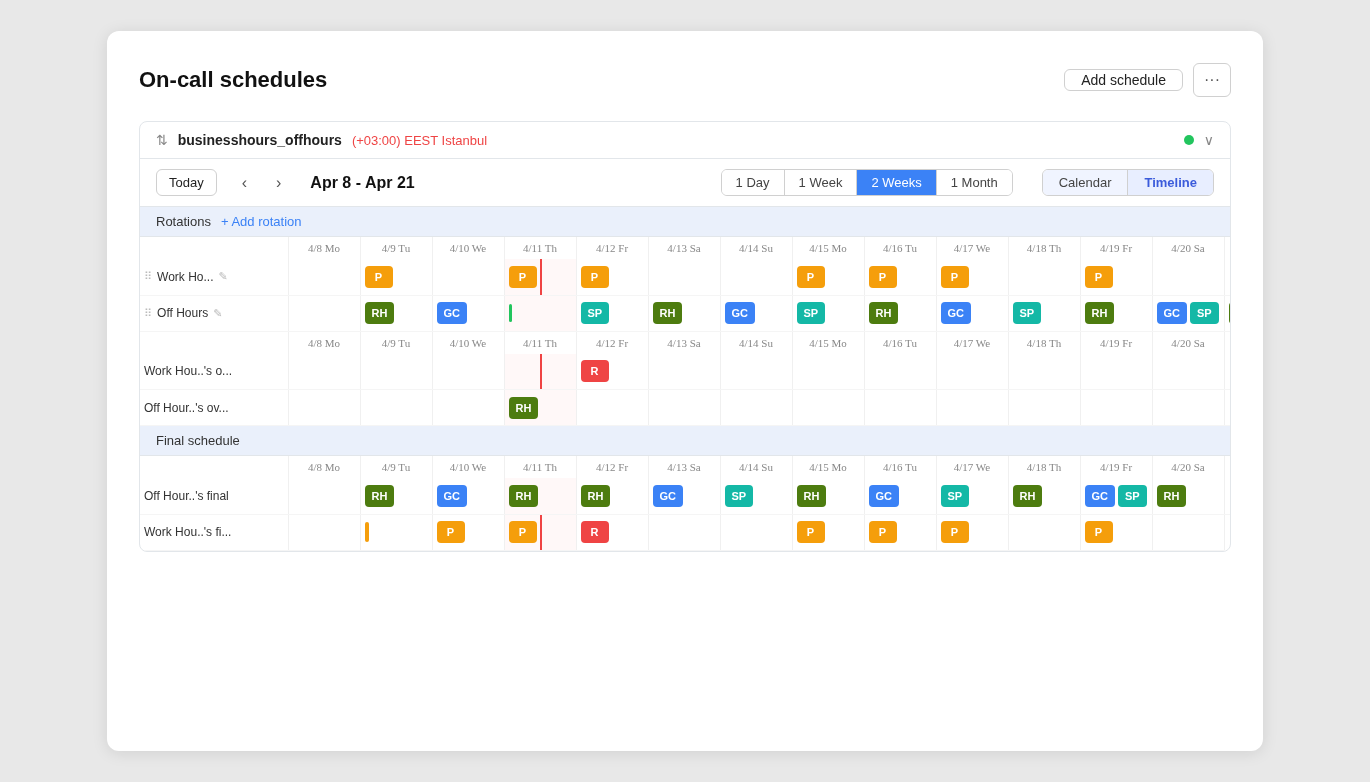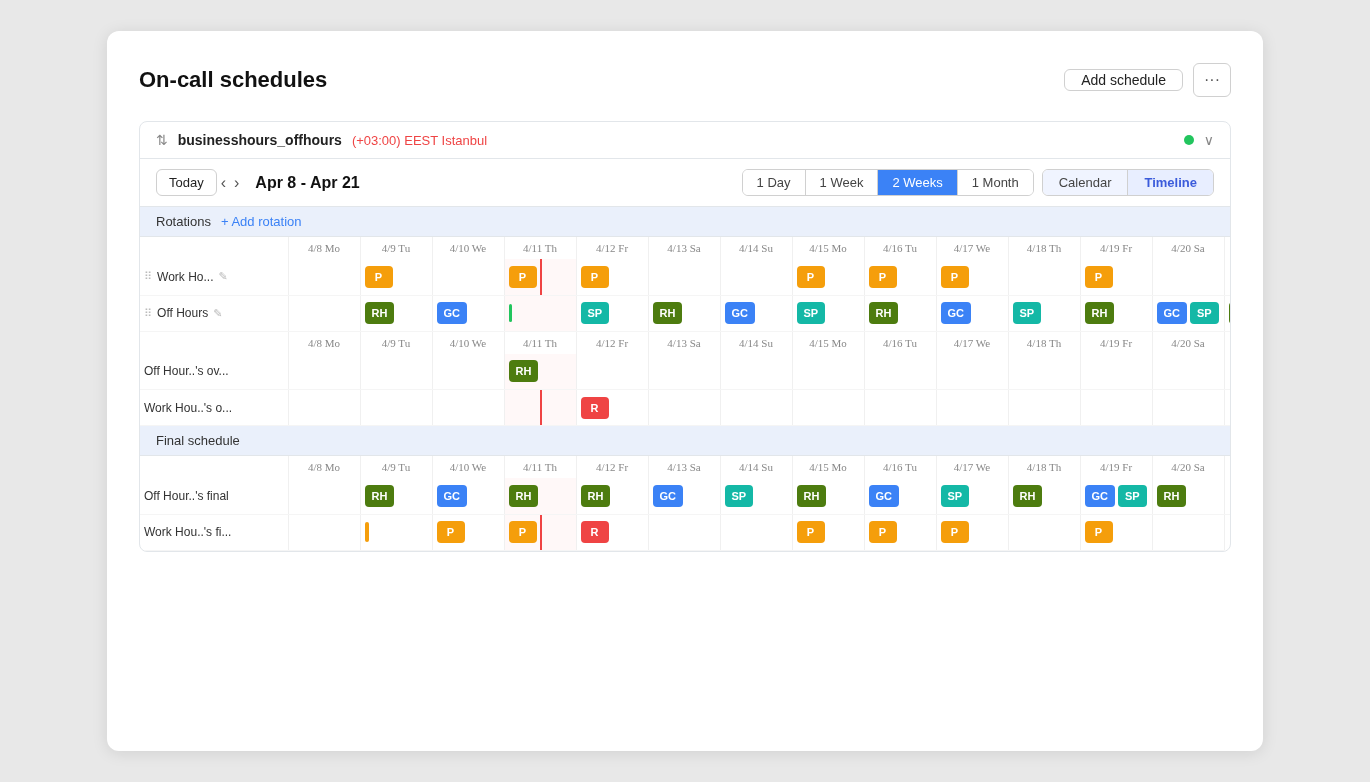--- a/index.html
+++ b/index.html
@@ -92,21 +92,21 @@
       color: #888;
       font-size: 14px;
       cursor: pointer;
     }
     
     .nav-row {
       display: flex;
       align-items: center;
       padding: 10px 16px;
       border-bottom: 1px solid #e2e6ea;
-      gap: 0;
+      gap: 21px;
     }
     .btn-today {
       border: 1px solid #d0d0d0;
       border-radius: 6px;
       padding: 5px 12px;
       font-size: 13px;
       background: #fff;
       cursor: pointer;
       color: #222;
     }
@@ -115,21 +115,21 @@
       border: none;
       cursor: pointer;
       font-size: 16px;
       color: #555;
       padding: 2px 4px;
     }
     .date-range {
       font-size: 16px;
       font-weight: 600;
       color: #111;
-      margin-left: 12px;
+      margin-left: 4px;
     }
     .view-buttons {
       margin-left: auto;
       display: flex;
       border: 1px solid #d0d0d0;
       border-radius: 6px;
       overflow: hidden;
     }
     .view-btn {
       padding: 5px 14px;
@@ -545,59 +545,59 @@
             <th>4/18 Th</th>
             <th>4/19 Fr</th>
             <th>4/20 Sa</th>
             <th>4/21 Su</th>
           </tr>
         </thead>
         <tbody>
           <tr>
             <td>
               <div class="row-label">
-                  <span>Off Hour..'s ov...</span>
-                </div>
-            </td>
-            <td></td>
-            <td></td>
-            <td></td>
-            <td class="today-col" style="position:relative;">
-              <div class="cell-content">
-                  <span class="event-chip chip-green">RH</span>
-                </div>
-            </td>
-            <td></td>
-            <td></td>
-            <td></td>
-            <td></td>
-            <td></td>
-            <td></td>
-            <td></td>
-            <td></td>
-            <td></td>
-            <td></td>
-          </tr>
-          <tr>
-            <td>
-              <div class="row-label">
                   <span>Work Hou..'s o...</span>
                 </div>
             </td>
             <td></td>
             <td></td>
             <td></td>
             <td class="today-col" style="position:relative;">
               <div class="today-line"></div>
             </td>
             <td>
               <div class="cell-content">
                   <span class="event-chip chip-red">R</span>
                 </div>
             </td>
+            <td></td>
+            <td></td>
+            <td></td>
+            <td></td>
+            <td></td>
+            <td></td>
+            <td></td>
+            <td></td>
+            <td></td>
+          </tr>
+          <tr>
+            <td>
+              <div class="row-label">
+                  <span>Off Hour..'s ov...</span>
+                </div>
+            </td>
+            <td></td>
+            <td></td>
+            <td></td>
+            <td class="today-col" style="position:relative;">
+              <div class="cell-content">
+                  <span class="event-chip chip-green">RH</span>
+                </div>
+            </td>
+            <td></td>
             <td></td>
             <td></td>
             <td></td>
             <td></td>
             <td></td>
             <td></td>
             <td></td>
             <td></td>
             <td></td>
           </tr>

